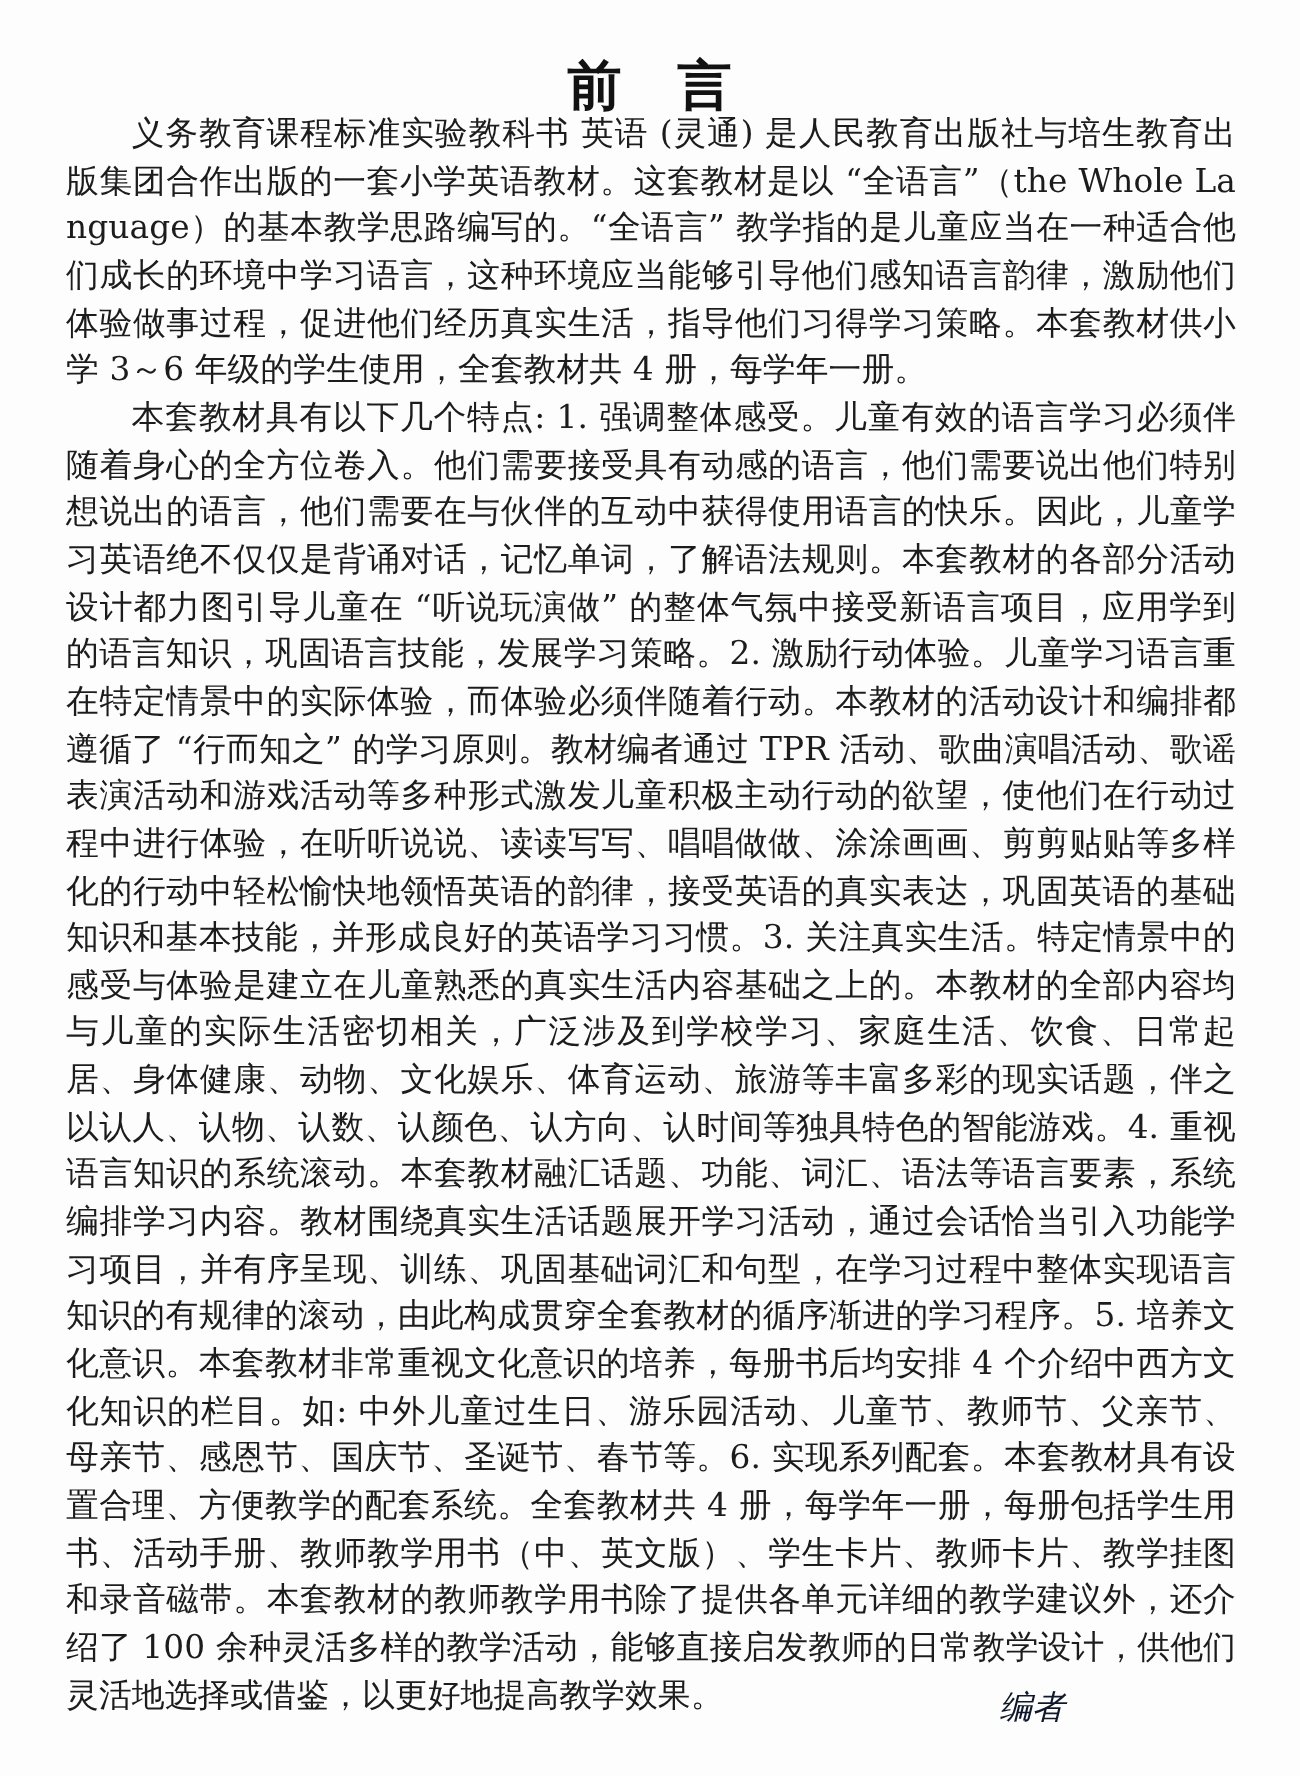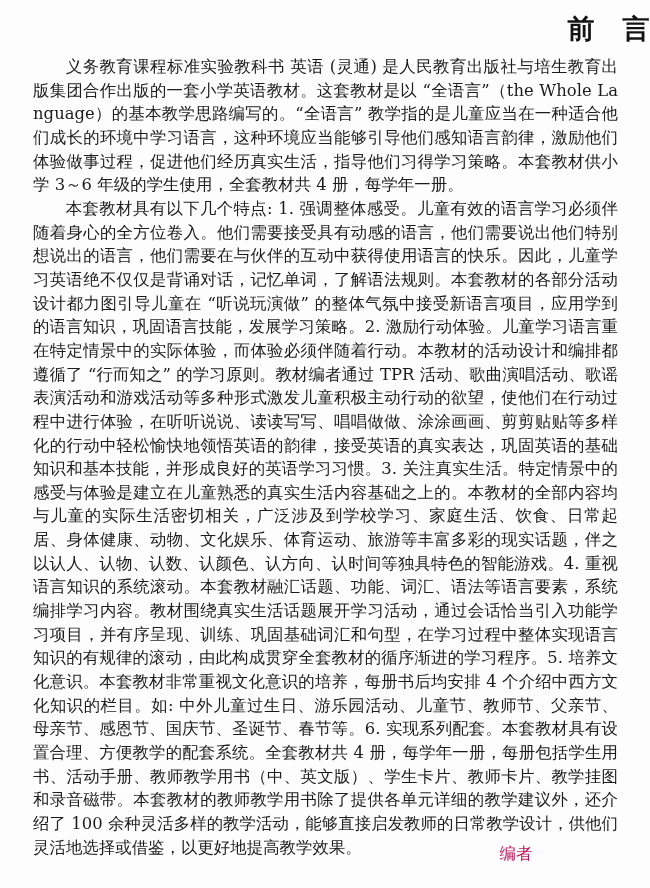--- a/index.html
+++ b/index.html
@@ -23,22 +23,22 @@
     width: 650px;
     height: 888px;
     box-sizing: border-box;
     padding: 0;
     background: #fdfdfd;
   }
 
   
   .doc-title {
     margin: 0;
-    padding-top: 12px;
-    text-align: right;
+    padding-top: 27px;
+    text-align: center;
     font-family: "DejaVu Sans", "Liberation Sans", sans-serif;
     font-weight: bold;
     font-size: 27px;
     line-height: 34px;
     letter-spacing: 0.5px;
     color: #121212;
     white-space: pre;
   }
 
   
@@ -71,22 +71,23 @@
   .signature {
     position: absolute;
     right: 69px;
     bottom: 22px;
     text-align: center;
     width: 130px;
   }
   .sig-line {
     font-size: 16.4px;
     line-height: 24px;
-    color: #be185d;
+    color: #0f172a;
     white-space: pre;
+    font-style: italic;
   }
   .sig-date {
     font-size: 16.4px;
     line-height: 24px;
     color: #1c1c1c;
     white-space: pre;
   }
 </style>
 </head>
 <body>

